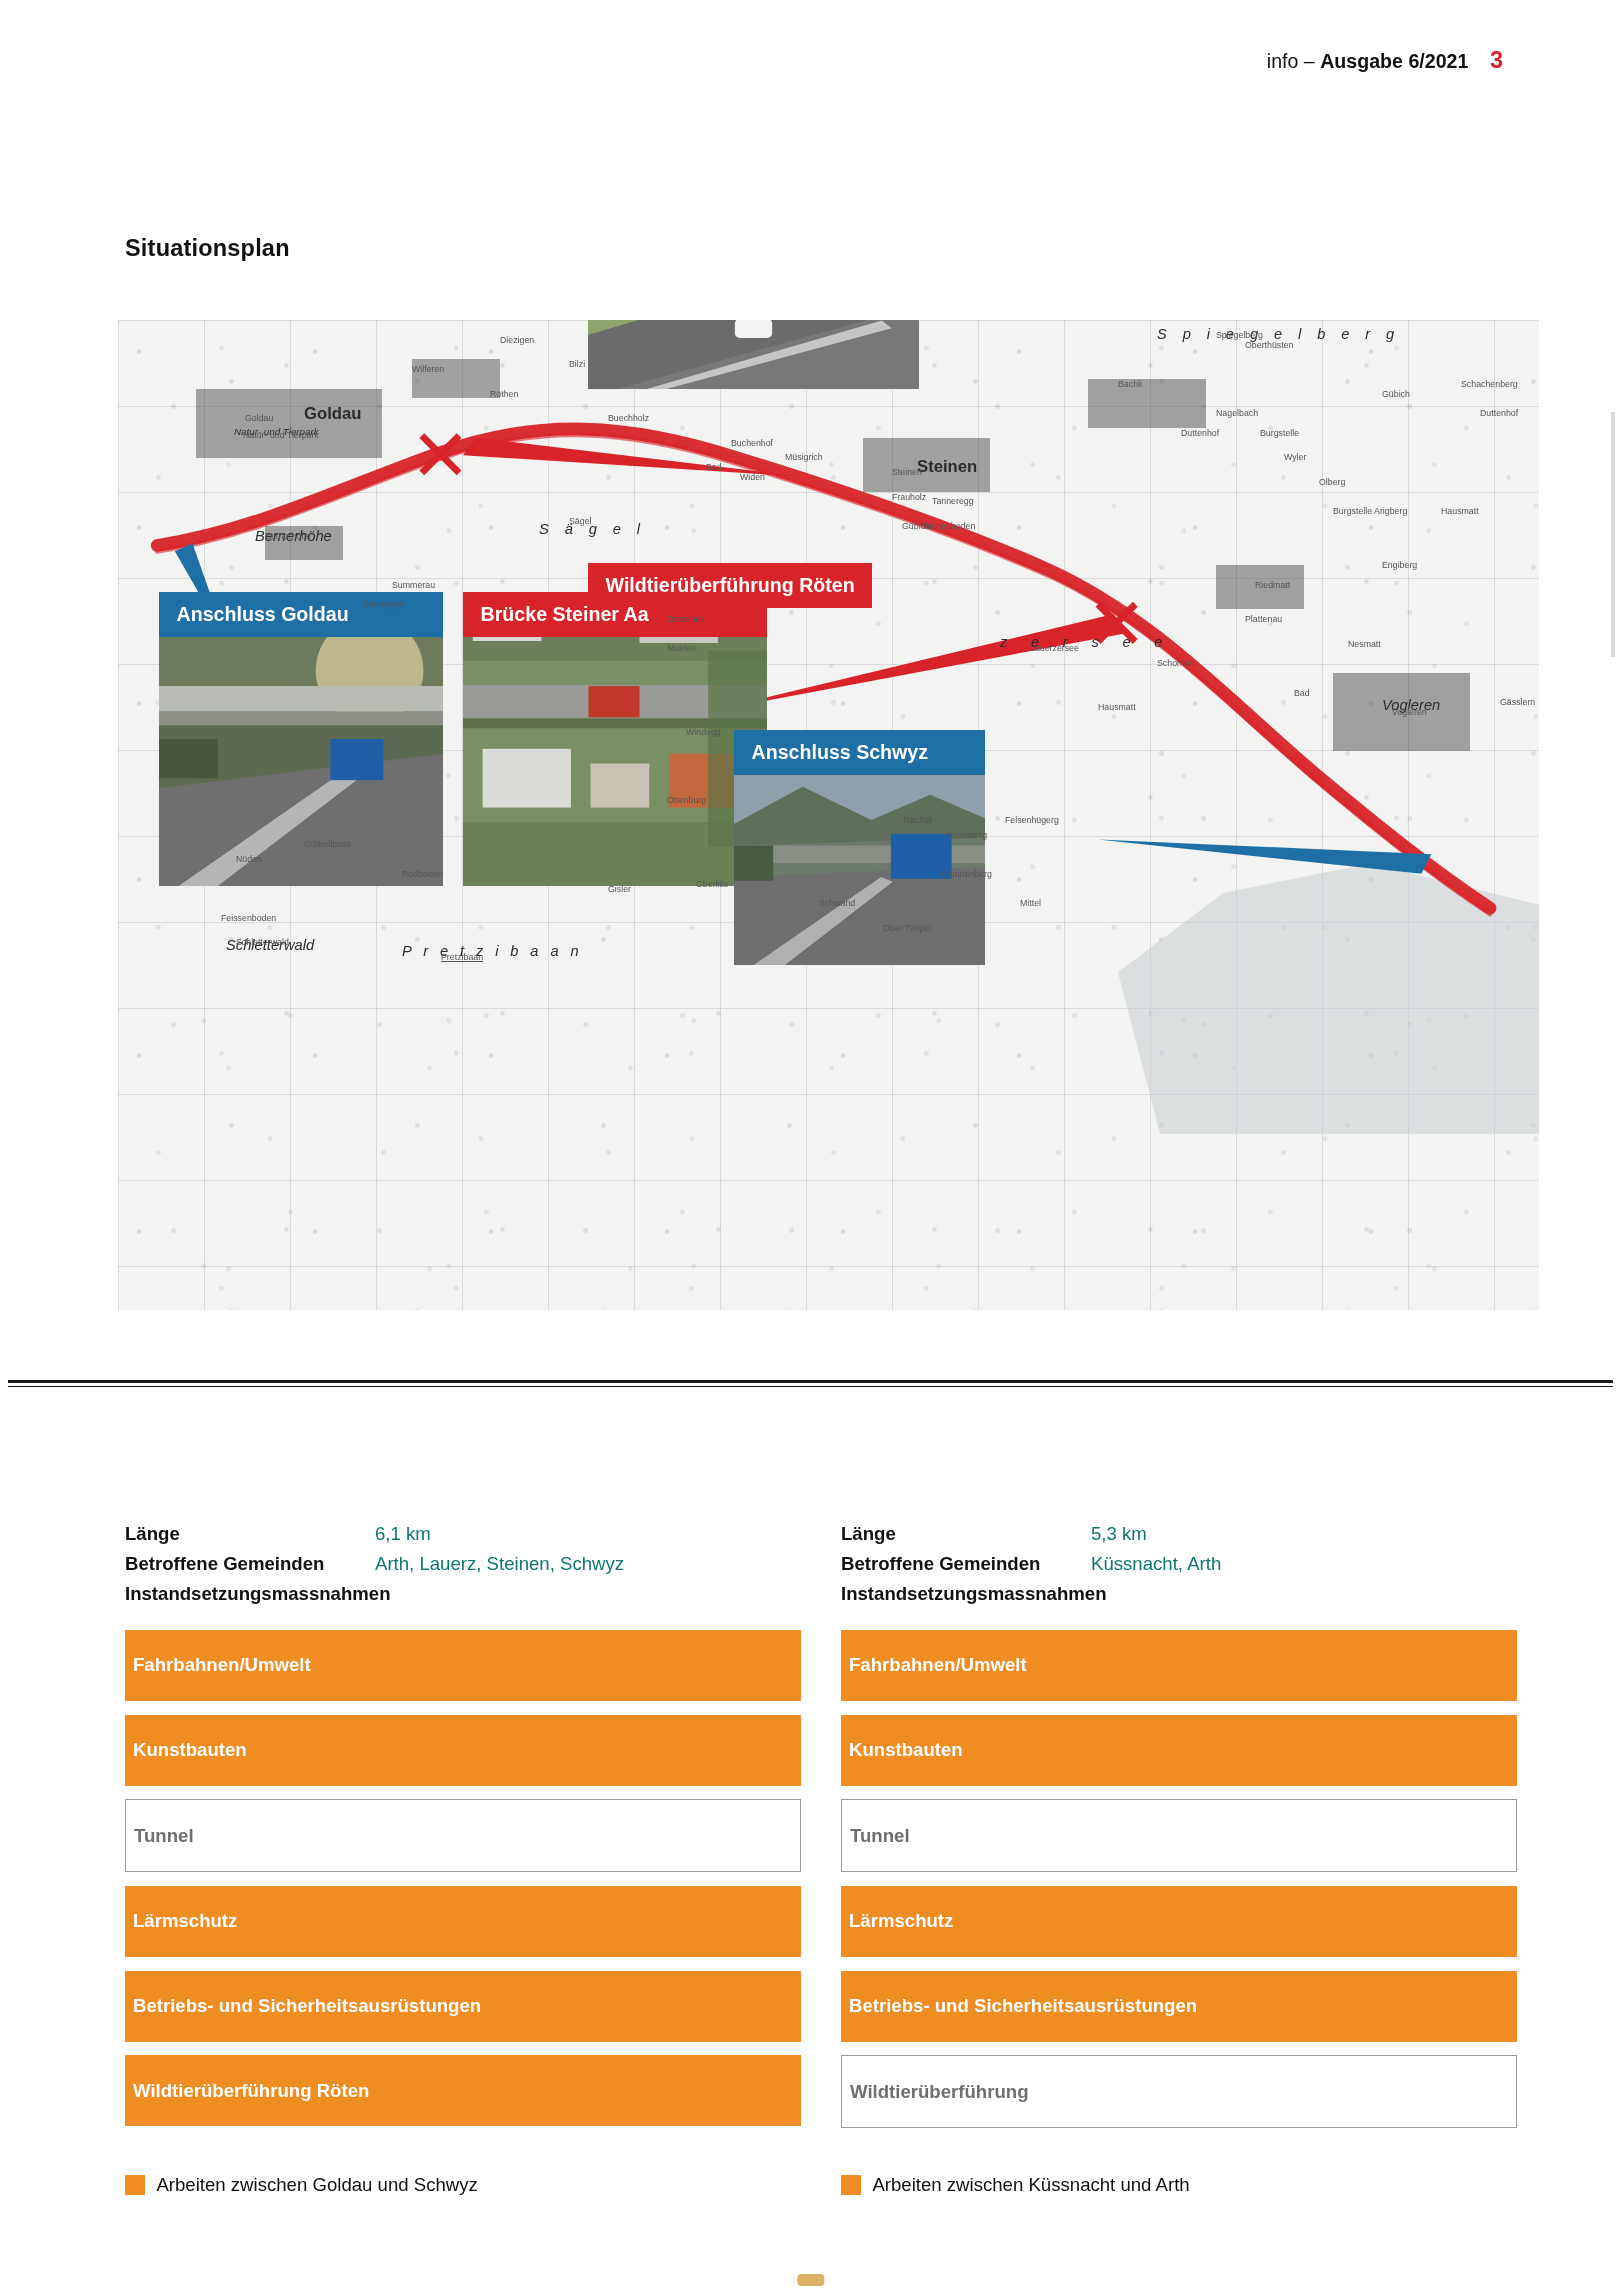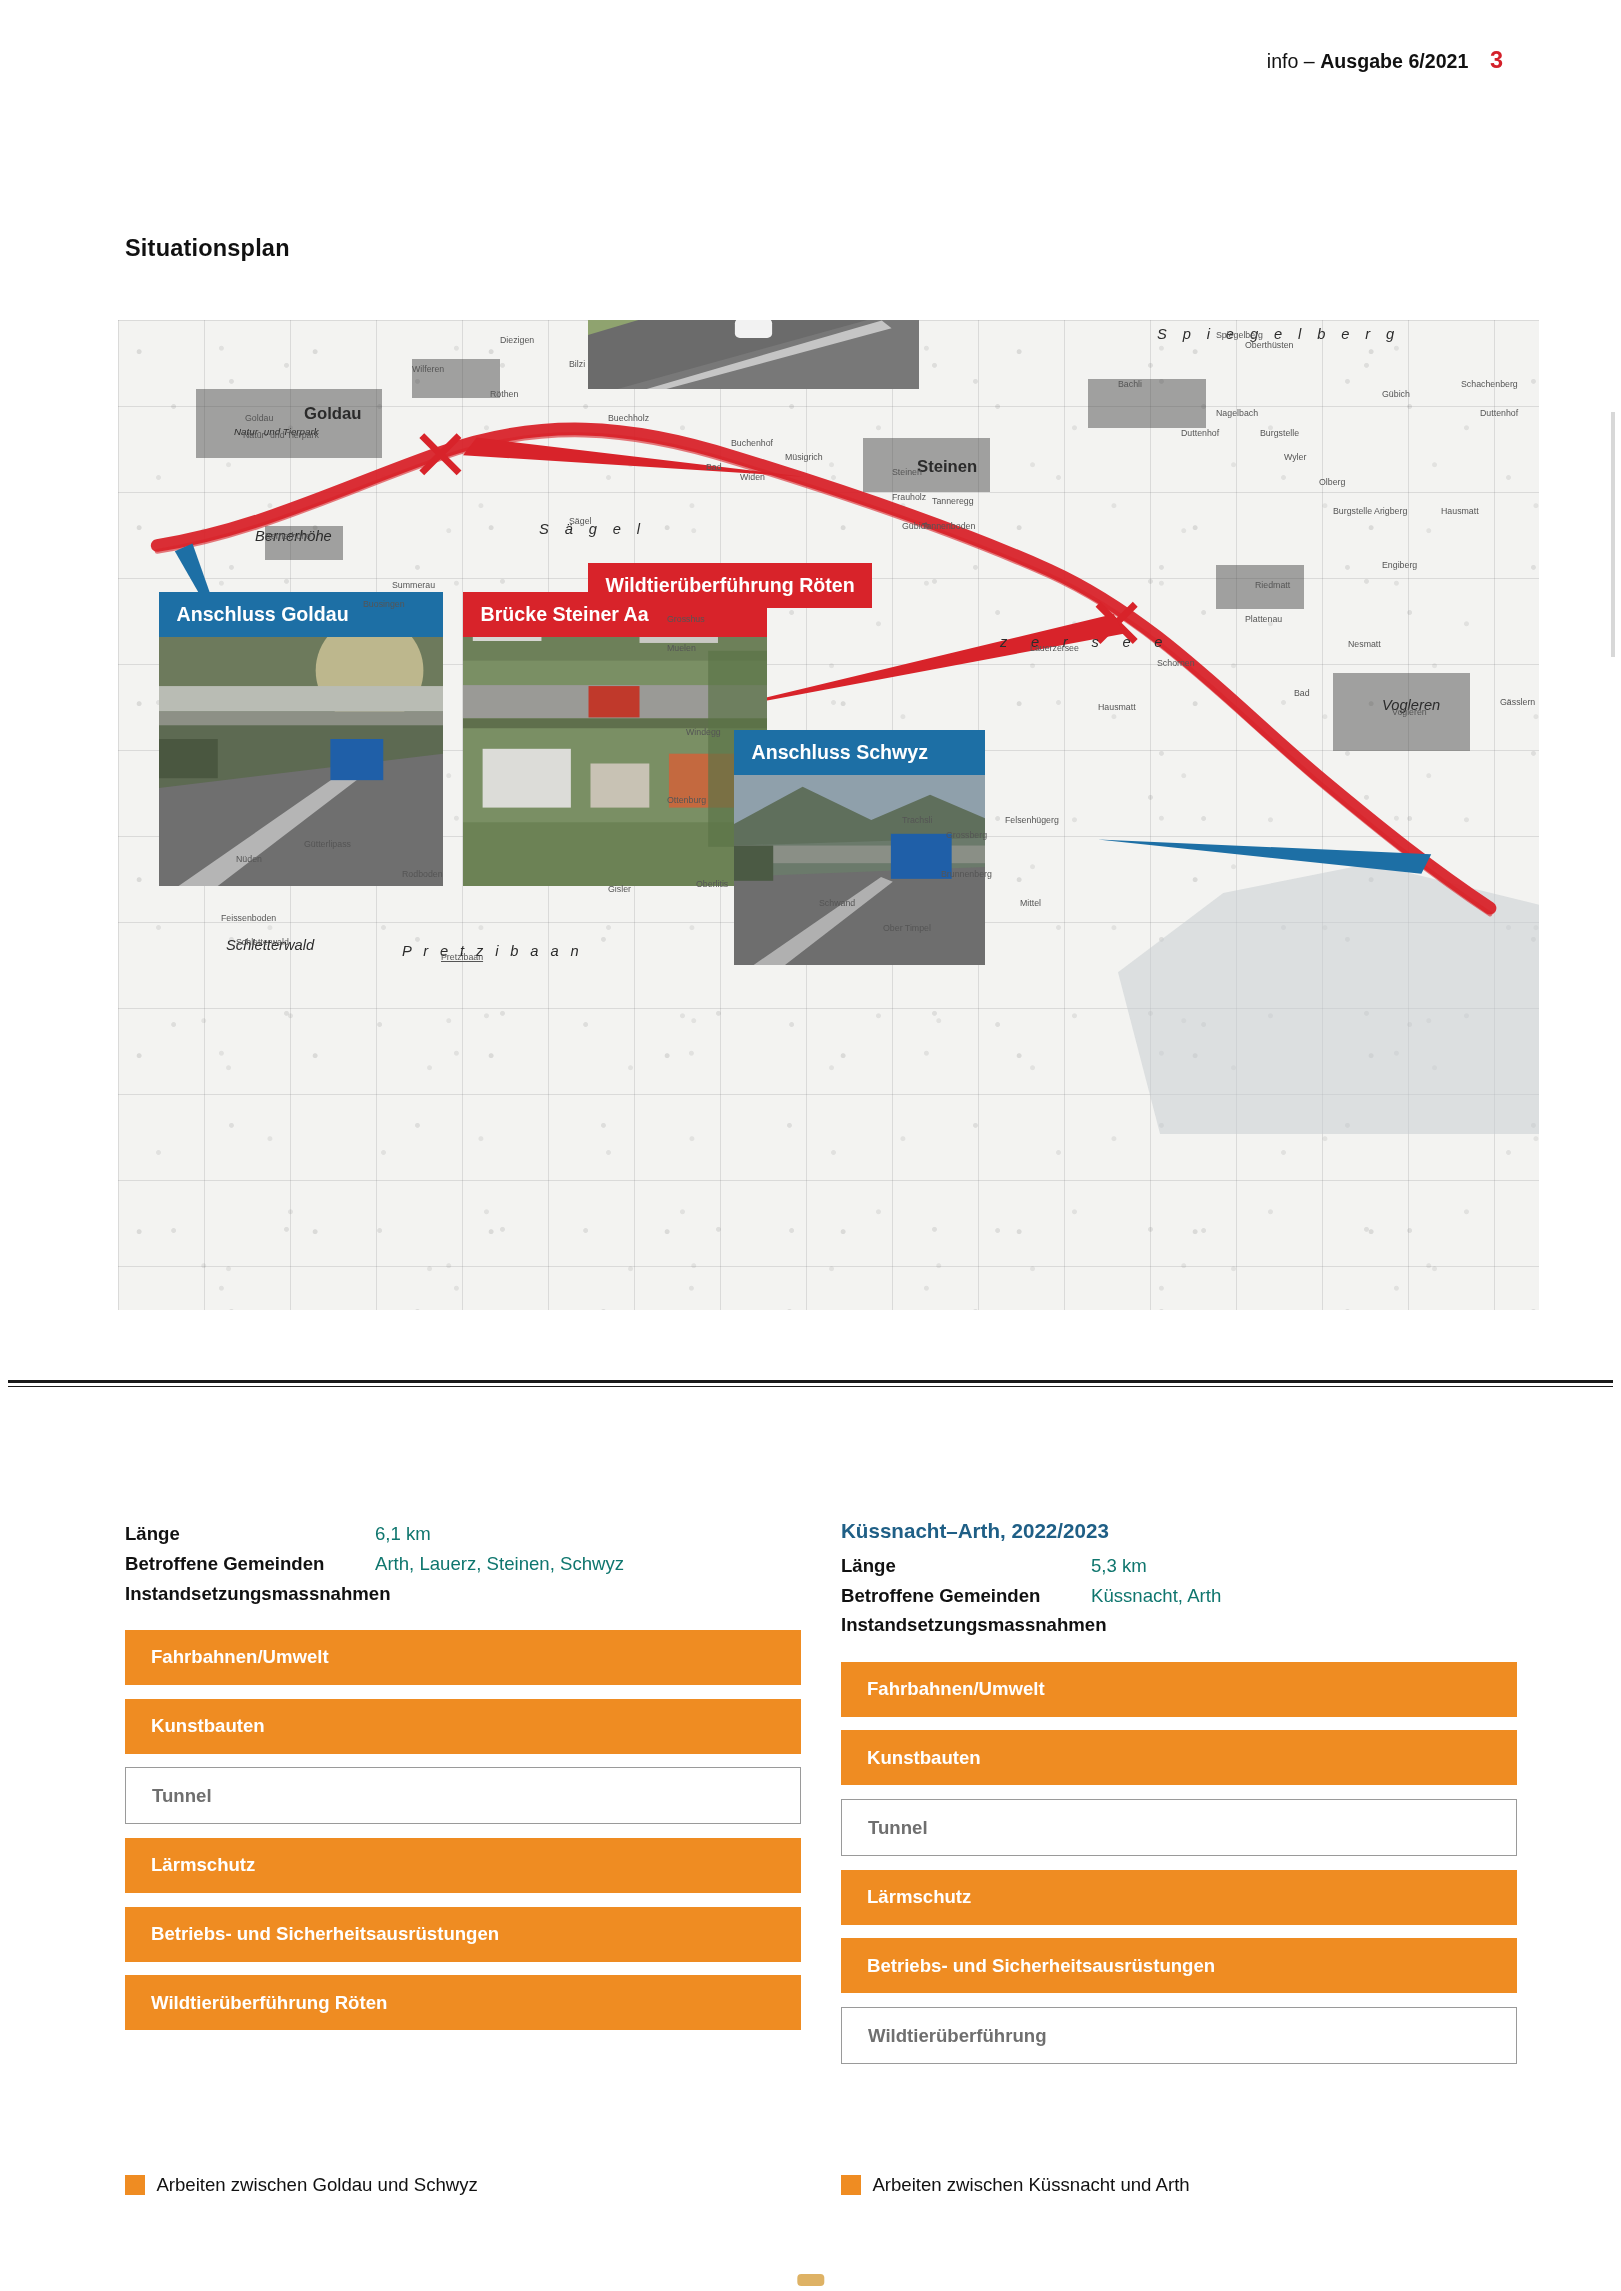--- a/index.html
+++ b/index.html
@@ -66,21 +66,21 @@
   .col.left{left:125px;}
   .col.right{left:841px;}
   .col h3{margin:0 0 7.8px;font-size:20.6px;font-weight:700;color:#1f5f86;}
   .facts{font-size:18.6px;line-height:1.6;}
   .fact-row{display:flex;}
   .fact-row .k{font-weight:700;width:250px;color:#111;}
   .fact-row .v{color:#0f766e;}
   .fact-single{font-weight:700;color:#111;}
 
   .bars{margin-top:21.6px;display:flex;flex-direction:column;gap:13.7px;}
-  .bar{height:55px;display:flex;align-items:center;padding-left:26px;font-size:18.6px;font-weight:700;}
+  .bar{height:71px;display:flex;align-items:center;padding-left:8px;font-size:18.6px;font-weight:700;}
   .bar.on{background:#ef8c22;color:#ffffff;}
   .bar.off{background:#ffffff;border:1.5px solid #9a9a9a;color:#6f6f6f;}
 
   .legend{position:absolute;top:2174px;display:flex;align-items:center;gap:11.8px;font-size:18.6px;color:#111;}
   .legend.left{left:125px;}
   .legend.right{left:841px;}
   .legend .swatch{width:19.6px;height:19.6px;background:#ef8c22;display:inline-block;}
 
   .footer-dot{position:absolute;left:50%;transform:translateX(-50%);bottom:5.9px;width:27.4px;height:11.8px;background:#d8a54a;border-radius:3.9px;opacity:.85;}
   .edge-mark{position:absolute;right:5.9px;top:412px;width:3.9px;height:245px;background:#d8d8d8;}
@@ -316,21 +316,20 @@
     <div class="bar on">
         <span>Betriebs- und Sicherheitsausrüstungen</span>
       </div>
     <div class="bar on">
         <span>Wildtierüberführung Röten</span>
       </div>
   </div>
 </div>
 
 <div class="col right">
-  <h3>Küssnacht–Arth, 2022/2023</h3>
   <div class="facts">
     <div class="fact-row">
       <span class="k">Länge</span>
       <span class="v">5,3 km</span>
     </div>
     <div class="fact-row">
       <span class="k">Betroffene Gemeinden</span>
       <span class="v">Küssnacht, Arth</span>
     </div>
     <div class="fact-single">Instandsetzungsmassnahmen</div>

